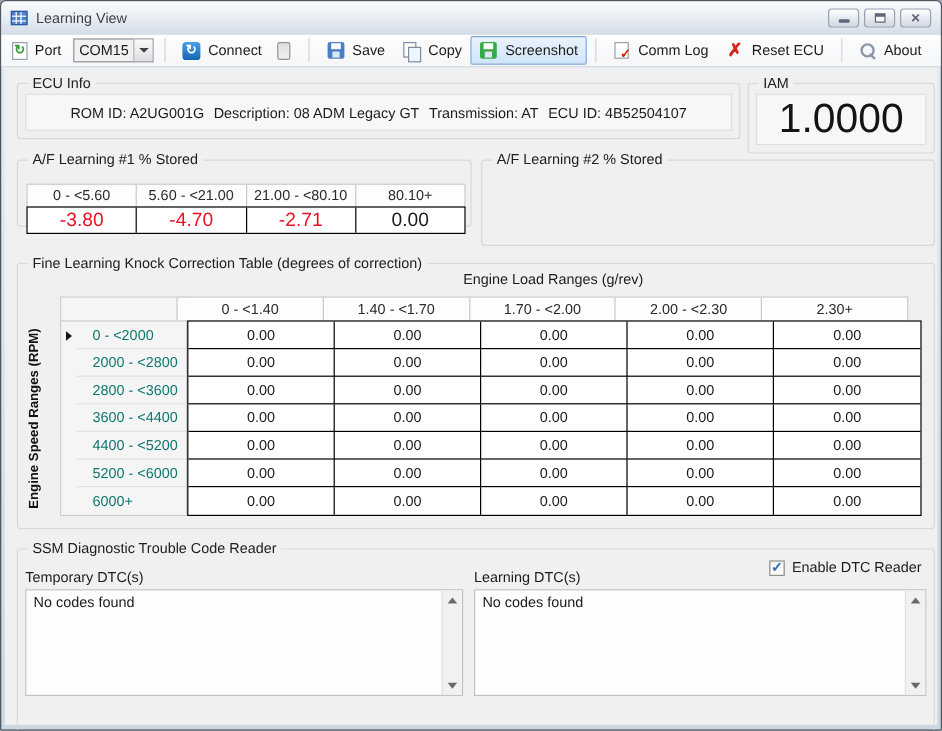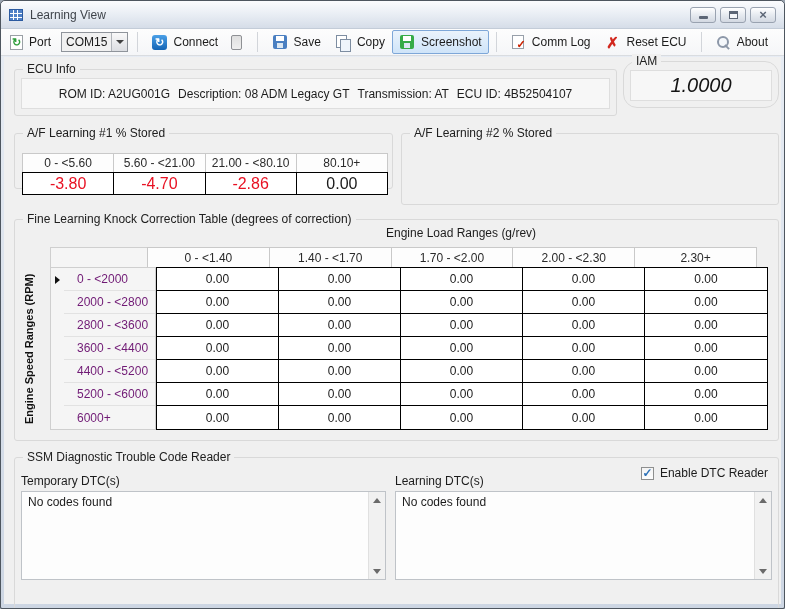--- a/index.html
+++ b/index.html
@@ -64,39 +64,39 @@
   .tri-down { width:0; height:0; border-left:4px solid transparent; border-right:4px solid transparent; border-top:4px solid #404040; }
   .progress { width:70px; height:15px; border:1px solid #8e9094; border-radius:2px; background:linear-gradient(#dfdfdf,#efefef); }
   .tb-label { line-height:1; }
   
   .client { position:absolute; left:3px; right:3px; top:56px; bottom:4px; background:#f0f0f0; }
   .group { position:absolute; border:1px solid #d9d9d9; border-radius:3px; }
   .group-label { position:absolute; top:-8px; left:8px; background:#f0f0f0; padding:0 4px; font-size:12px; color:#202020; white-space:nowrap; }
   .panel { position:absolute; left:6px; right:6px; top:8px; bottom:6px; border:1px solid #dedede; background:#f7f7f7;
            display:flex; align-items:center; justify-content:center; }
   .ecu-text { display:flex; gap:8px; font-size:12px; color:#1c1c1c; white-space:nowrap; }
-  .iam-value { font-size:20px; color:#141414;font-style:italic; }
+  .iam-value { font-size:34px; color:#141414; }
   
   .axis-label { position:absolute; text-align:center; font-size:12px; color:#1c1c1c; }
   .hd-row { position:absolute; display:flex; border:1px solid #c9c9c9; background:#fdfdfd; }
   .hd-cell { flex:1; display:flex; align-items:center; justify-content:center; font-size:12px; color:#2a2a2a;
              border-right:1px solid #c9c9c9; white-space:nowrap; }
   .hd-cell:last-child { border-right:none; }
   .val-row { position:absolute; display:flex; border:1px solid #000; background:#fff; }
   .val-cell { flex:1; display:flex; align-items:center; justify-content:center; font-size:16px; color:#1a1a1a; border-right:1px solid #000; }
   .val-cell:last-child { border-right:none; }
   .neg { color:var(--neg-color,#e81123); }
   
   .vert-label { position:absolute; writing-mode:vertical-rl; transform:rotate(180deg);
                 font-size:11px; font-weight:bold; color:#111; text-align:center; }
   .gutter { position:absolute; background:#f5f5f5; border:1px solid #cfcfcf; border-right:none; }
   .gutter-cell { height:23px; display:flex; align-items:center; justify-content:center; }
   .tri-right { width:0; height:0; border-top:4px solid transparent; border-bottom:4px solid transparent; border-left:5px solid #111; }
   .rowheads { position:absolute; background:#f5f5f5; border:1px solid #cfcfcf; border-left:none; }
-  .rowhead-cell { height:23px; display:flex; align-items:center; padding-left:13px; font-size:12px; color:#701a75;
+  .rowhead-cell { height:23px; display:flex; align-items:center; padding-left:13px; font-size:12px; color:#0f766e;
                   border-bottom:1px solid #e2e2e2; white-space:nowrap; }
   .rowhead-cell:last-child { border-bottom:none; }
   .hd-left { position:absolute; background:#f5f5f5; border:1px solid #cfcfcf; }
   .knock-grid { position:absolute; display:grid; grid-template-columns:repeat(5,122px); grid-auto-rows:23px;
                 border:1px solid #000; background:#fff; }
   .knock-cell { display:flex; align-items:center; justify-content:center; font-size:12px; color:#1a1a1a;
                 border-right:1px solid #000; border-bottom:1px solid #000; }
   .knock-cell:nth-child(5n) { border-right:none; }
   .knock-cell:nth-child(n+31) { border-bottom:none; }
   
@@ -201,40 +201,40 @@
       <div class="panel">
         <div class="ecu-text">
           <span>ROM ID: A2UG001G</span>
           <span>Description: 08 ADM Legacy GT</span>
           <span>Transmission: AT</span>
           <span>ECU ID: 4B52504107</span>
         </div>
       </div>
     </div>
 
-    <div class="group" style="left:619px; top:4px; width:156px; height:47px;border-radius:14px;">
+    <div class="group" style="left:619px; top:12px; width:156px; height:59px;">
       <span class="group-label">IAM</span>
       <div class="panel">
         <span class="iam-value">1.0000</span>
       </div>
     </div>
 
     <div class="group" style="left:10px; top:76px; width:379px; height:56px;">
       <span class="group-label">A/F Learning #1 % Stored</span>
       <div class="axis-label" style="left:7px; top:3px; width:366px;margin-top:20px;">Airflow Ranges (g/s)</div>
       <div class="hd-row" style="left:7px; top:19px; width:366px; height:20px;" id="af1-header">
           <div class="hd-cell">0 - &lt;5.60</div>
           <div class="hd-cell">5.60 - &lt;21.00</div>
           <div class="hd-cell">21.00 - &lt;80.10</div>
           <div class="hd-cell">80.10+</div>
         </div>
       <div class="val-row" style="left:7px; top:38px; width:366px; height:23px;" id="af1-values">
           <div class="val-cell neg">-3.80</div>
           <div class="val-cell neg">-4.70</div>
-          <div class="val-cell neg">-2.86</div>
+          <div class="val-cell neg">-2.71</div>
           <div class="val-cell">0.00</div>
         </div>
     </div>
 
     <div class="group" style="left:397px; top:76px; width:378px; height:72px;">
       <span class="group-label">A/F Learning #2 % Stored</span>
     </div>
 
     <div class="group" style="left:10px; top:162px; width:765px; height:222px;">
       <span class="group-label">Fine Learning Knock Correction Table (degrees of correction)</span>

